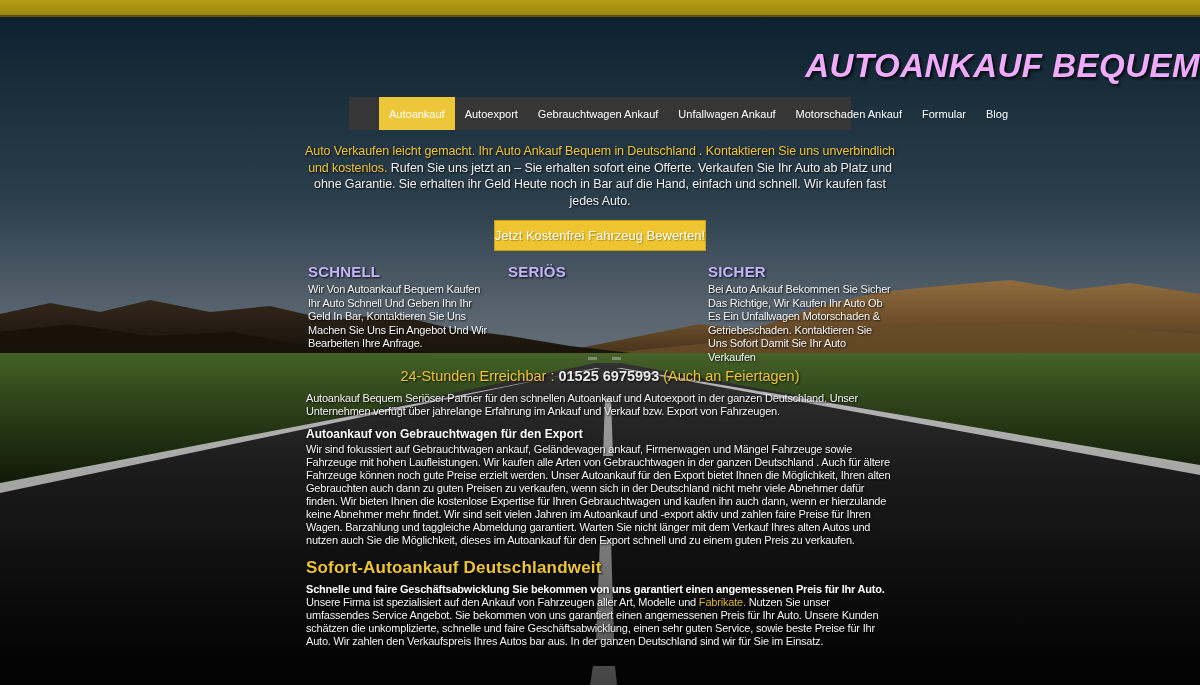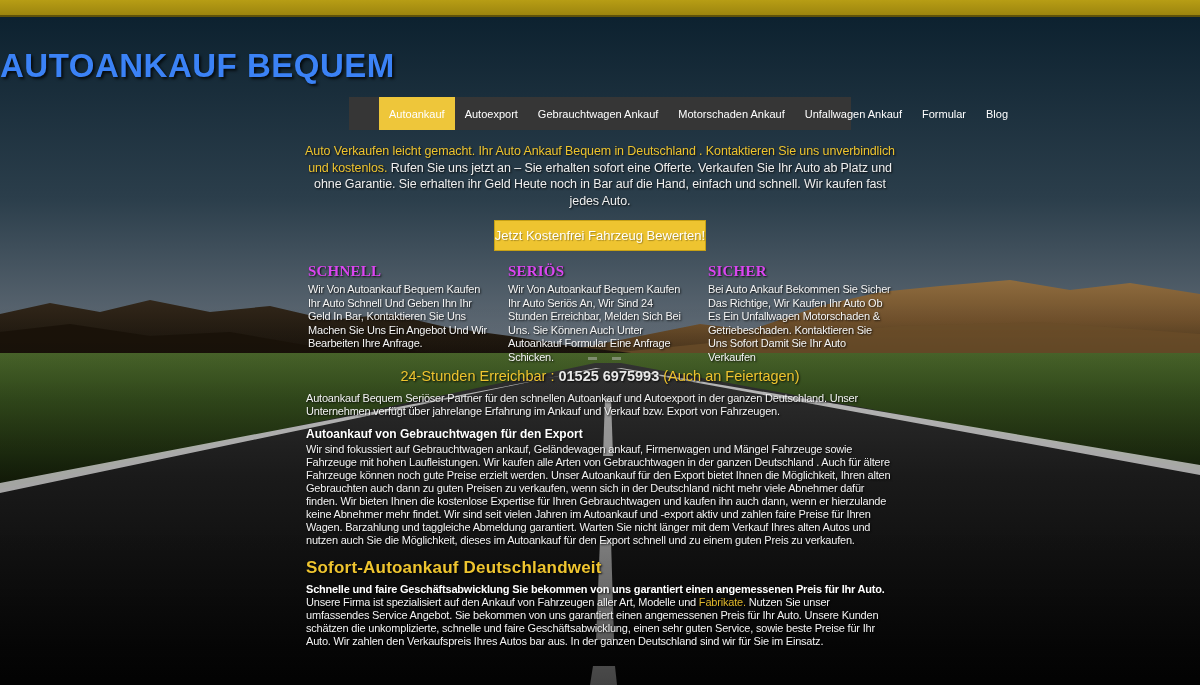--- a/index.html
+++ b/index.html
@@ -10,22 +10,22 @@
   }
   .scene { position:absolute; left:0; top:0; z-index:0; }
   .topbar {
     position:absolute; top:0; left:0; width:100%; height:17px; z-index:2;
     background:linear-gradient(#b79d15,#9c850e);
     border-bottom:2px solid #5e5109;
   }
   .content { position:relative; z-index:1; }
 
   h1.site-title {
-    padding-top:47px; text-align:left; font-size:33px; font-weight:bold;
-    color:#3b82f6; letter-spacing:0.5px; text-shadow:2px 2px 3px rgba(0,0,0,0.75);
+    padding-top:47px; text-align:right; font-size:33px; font-weight:bold;
+    color:#f0abfc; letter-spacing:0.5px; text-shadow:2px 2px 3px rgba(0,0,0,0.75);font-style:italic;
   }
   nav.main-nav {
     width:502px; height:33px; margin:12px auto 0; background:#363636;
     display:flex; align-items:stretch; padding-left:30px;
   }
   .nav-item {
     display:flex; align-items:center; padding:0 10px; color:#fff;
     font-size:11px; text-decoration:none; cursor:pointer; white-space:nowrap;
   }
   .nav-item.active { background:#eec63a; }
@@ -42,21 +42,21 @@
     display:inline-block; background:#eec430; border:1px solid #c7a115;
     color:#fff; font-size:13px; padding:7px 0; text-decoration:none;
     cursor:pointer; text-shadow:1px 1px 1px rgba(0,0,0,0.3);
   }
 
   .features {
     width:584px; margin:12px auto 0; display:grid;
     grid-template-columns:1fr 1fr 1fr; column-gap:16px;
     text-shadow:1px 1px 2px rgba(0,0,0,0.85);
   }
-  .feature h4 { font-size:15px; color:#d946ef; margin-bottom:3px; letter-spacing:0.2px;font-family:Liberation Serif, serif; }
+  .feature h4 { font-size:15px; color:#c4b5fd; margin-bottom:3px; letter-spacing:0.2px; }
   .feature p { font-size:11px; line-height:13.5px; color:#f4f4f4; letter-spacing:-0.2px; }
 
   .hotline {
     text-align:center; margin-top:4px; font-size:14.5px; font-weight:bold;
     color:#e9e9e9; text-shadow:1px 1px 2px rgba(0,0,0,0.85);
   }
 
   .main {
     width:588px; margin:8px auto 0; color:#f2f2f2;
     text-shadow:1px 1px 2px rgba(0,0,0,0.9);
@@ -125,40 +125,39 @@
 
   <div class="topbar"></div>
 
   <div class="content">
     <h1 class="site-title">AUTOANKAUF BEQUEM</h1>
 
     <nav class="main-nav">
       <a class="nav-item active">Autoankauf</a>
       <a class="nav-item">Autoexport</a>
       <a class="nav-item">Gebrauchtwagen Ankauf</a>
+      <a class="nav-item">Unfallwagen Ankauf</a>
       <a class="nav-item">Motorschaden Ankauf</a>
-      <a class="nav-item">Unfallwagen Ankauf</a>
       <a class="nav-item">Formular</a>
       <a class="nav-item">Blog</a>
     </nav>
 
     <p class="intro"><span class="yellow">Auto Verkaufen leicht gemacht. Ihr Auto Ankauf Bequem in Deutschland . Kontaktieren Sie uns unverbindlich und kostenlos.</span><span> Rufen Sie uns jetzt an – Sie erhalten sofort eine Offerte. Verkaufen Sie Ihr Auto ab Platz und ohne Garantie. Sie erhalten ihr Geld Heute noch in Bar auf die Hand, einfach und schnell. Wir kaufen fast jedes Auto.</span></p>
 
     <div class="btn-row">
       <a class="cta">Jetzt Kostenfrei Fahrzeug Bewerten!</a>
     </div>
 
     <div class="features">
       <div class="feature">
         <h4>SCHNELL</h4>
         <p>Wir Von Autoankauf Bequem Kaufen Ihr Auto Schnell Und Geben Ihn Ihr Geld In Bar, Kontaktieren Sie Uns Machen Sie Uns Ein Angebot Und Wir Bearbeiten Ihre Anfrage.</p>
       </div>
       <div class="feature">
         <h4>SERIÖS</h4>
-        <p>Wir Von Autoankauf Bequem Kaufen Ihr Auto Seriös An, Wir Sind 24 Stunden Erreichbar, Melden Sich Bei Uns. Sie Können Auch Unter Autoankauf Formular Eine Anfrage Schicken.</p>
       </div>
       <div class="feature">
         <h4>SICHER</h4>
         <p>Bei Auto Ankauf Bekommen Sie Sicher Das Richtige, Wir Kaufen Ihr Auto Ob Es Ein Unfallwagen Motorschaden &amp; Getriebeschaden. Kontaktieren Sie Uns Sofort Damit Sie Ihr Auto Verkaufen</p>
       </div>
     </div>
 
     <p class="hotline"><span class="yellow">24-Stunden Erreichbar : </span><span>01525 6975993</span><span class="yellow"> (Auch an Feiertagen)</span></p>
 
     <section class="main">

